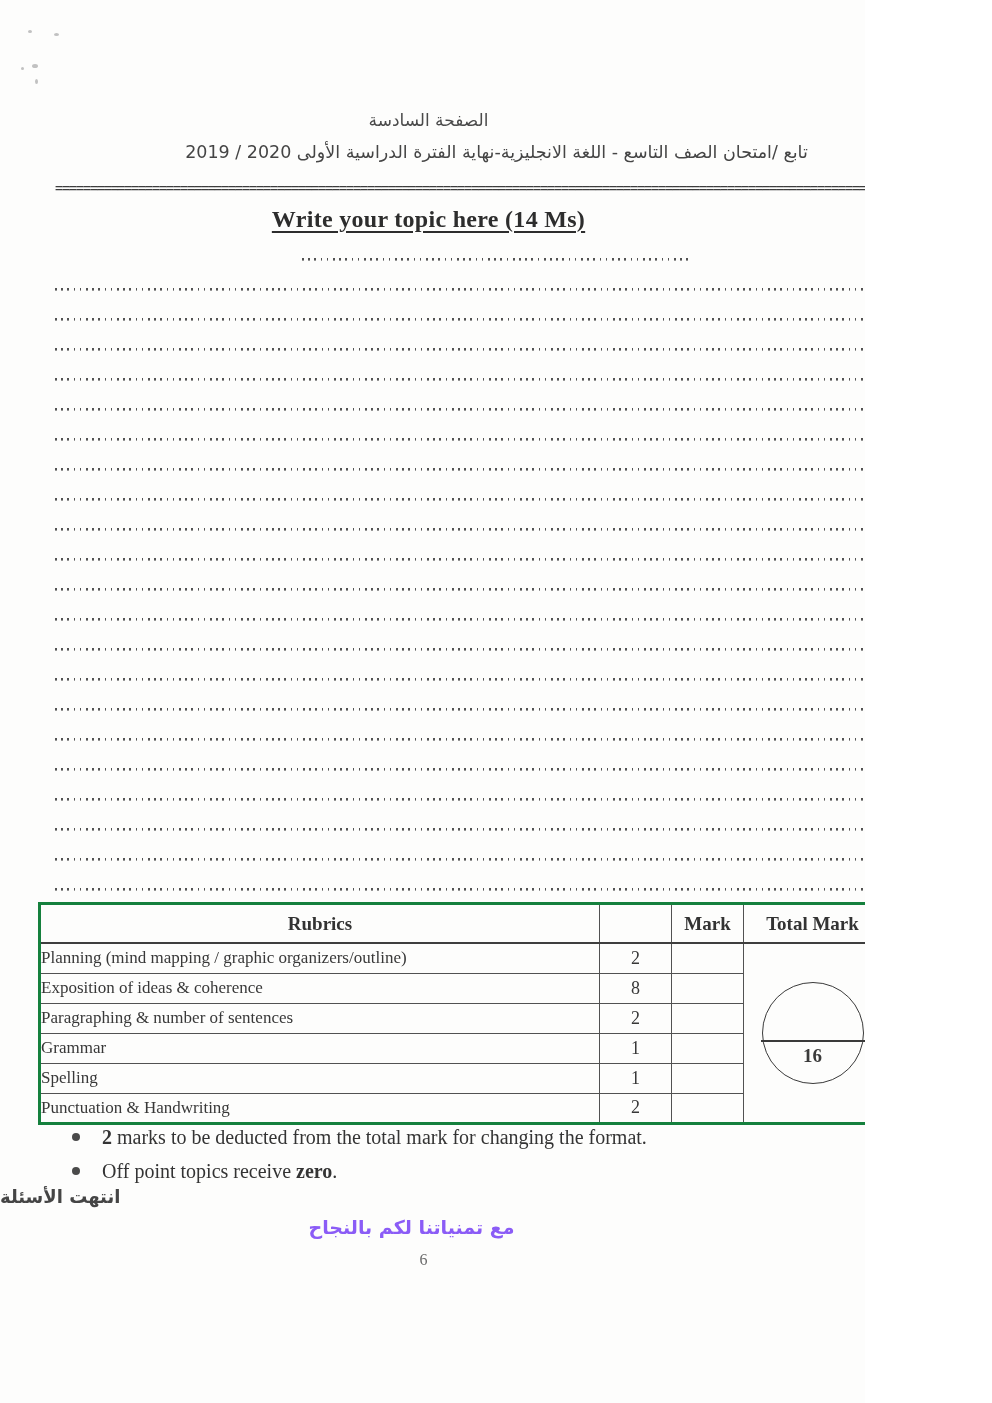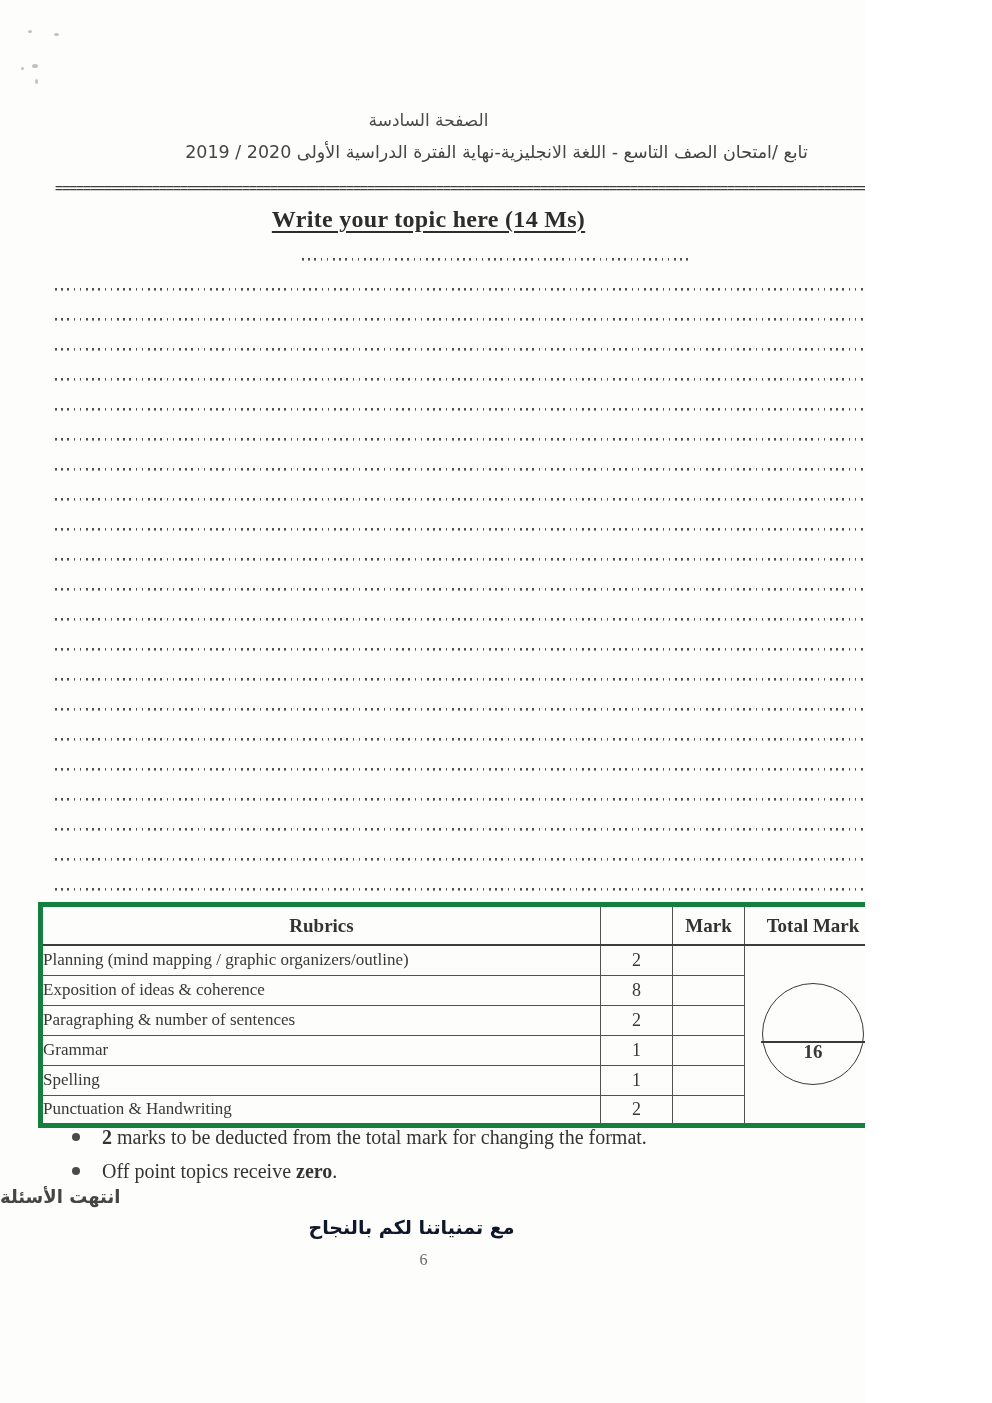--- a/index.html
+++ b/index.html
@@ -55,41 +55,41 @@
   .short-dotline { position: absolute; top: 258px; left: 302px; width: 388px; }
   .writing-lines { position: absolute; top: 288px; left: 55px; width: 855px; }
   .writing-lines .dotline { margin-bottom: 27px; }
 
   
   .rubrics { position: absolute; top: 902px; left: 38px; }
   table.rubrics-table {
     border-collapse: collapse;
     table-layout: fixed;
     width: 843px;
-    border: 5px solid #15803d;
+    border: 3px solid #15803d;
     font-family: "Liberation Serif", serif;
     color: #383838;
   }
   .rubrics-table th, .rubrics-table td { border: 1.2px solid #525252; padding: 0; }
   .rubrics-table thead th {
     height: 37px; font-size: 19px; font-weight: bold; color: #333;
     border-bottom: 2px solid #3e3e3e; text-align: center;
   }
   .rubrics-table tbody tr { height: 30px; }
   .c-label { font-size: 17px; padding-left: 9px; text-align: left; }
   .c-pts   { font-size: 18px; text-align: center; }
   .c-total { vertical-align: middle; }
   .circle {
     position: relative; width: 100px; height: 100px; margin: 0 auto;
     border: 1.6px solid #3a3a3a; border-radius: 50%;
   }
   .circle .hline { position: absolute; top: 57%; left: -2px; right: -2px; border-top: 2.2px solid #3a3a3a; }
   .circle .tval {
     position: absolute; top: 57%; left: 0; right: 0;
-    text-align: center; 
+    text-align: center; padding-top: 5px;
     font-size: 19px; font-weight: 600; color: #3a3a3a;
   }
 
   
   .notes { position: absolute; top: 1126px; left: 72px; right: 40px; }
   .note { display: flex; align-items: baseline; margin-bottom: 11px; font-size: 20px; color: #343434; }
   .bullet {
     flex: 0 0 auto; width: 8px; height: 8px; border-radius: 50%;
     background: #4a4a4a; margin-right: 22px; position: relative; top: -3px;
   }
@@ -99,21 +99,21 @@
   .ar-foot1 {
     position: absolute; top: 1186px; left: 0; right: 60px;
     text-align: left; direction: rtl;
     font-family: "DejaVu Sans", sans-serif;
     font-size: 18px; font-weight: 700; color: #454545;
   }
   .ar-foot2 {
     position: absolute; top: 1216px; left: 0; right: 42px;
     text-align: center; direction: rtl;
     font-family: "DejaVu Sans", sans-serif;
-    font-size: 19px; font-weight: 700; color: #0f172a;
+    font-size: 19px; font-weight: 700; color: #8b5cf6;
   }
   .page-num {
     position: absolute; top: 1251px; left: 0; right: 18px;
     text-align: center; font-size: 16px; color: #6b6b6b;
     font-family: "Liberation Serif", serif;
   }
 </style>
 </head>
 <body>
 

